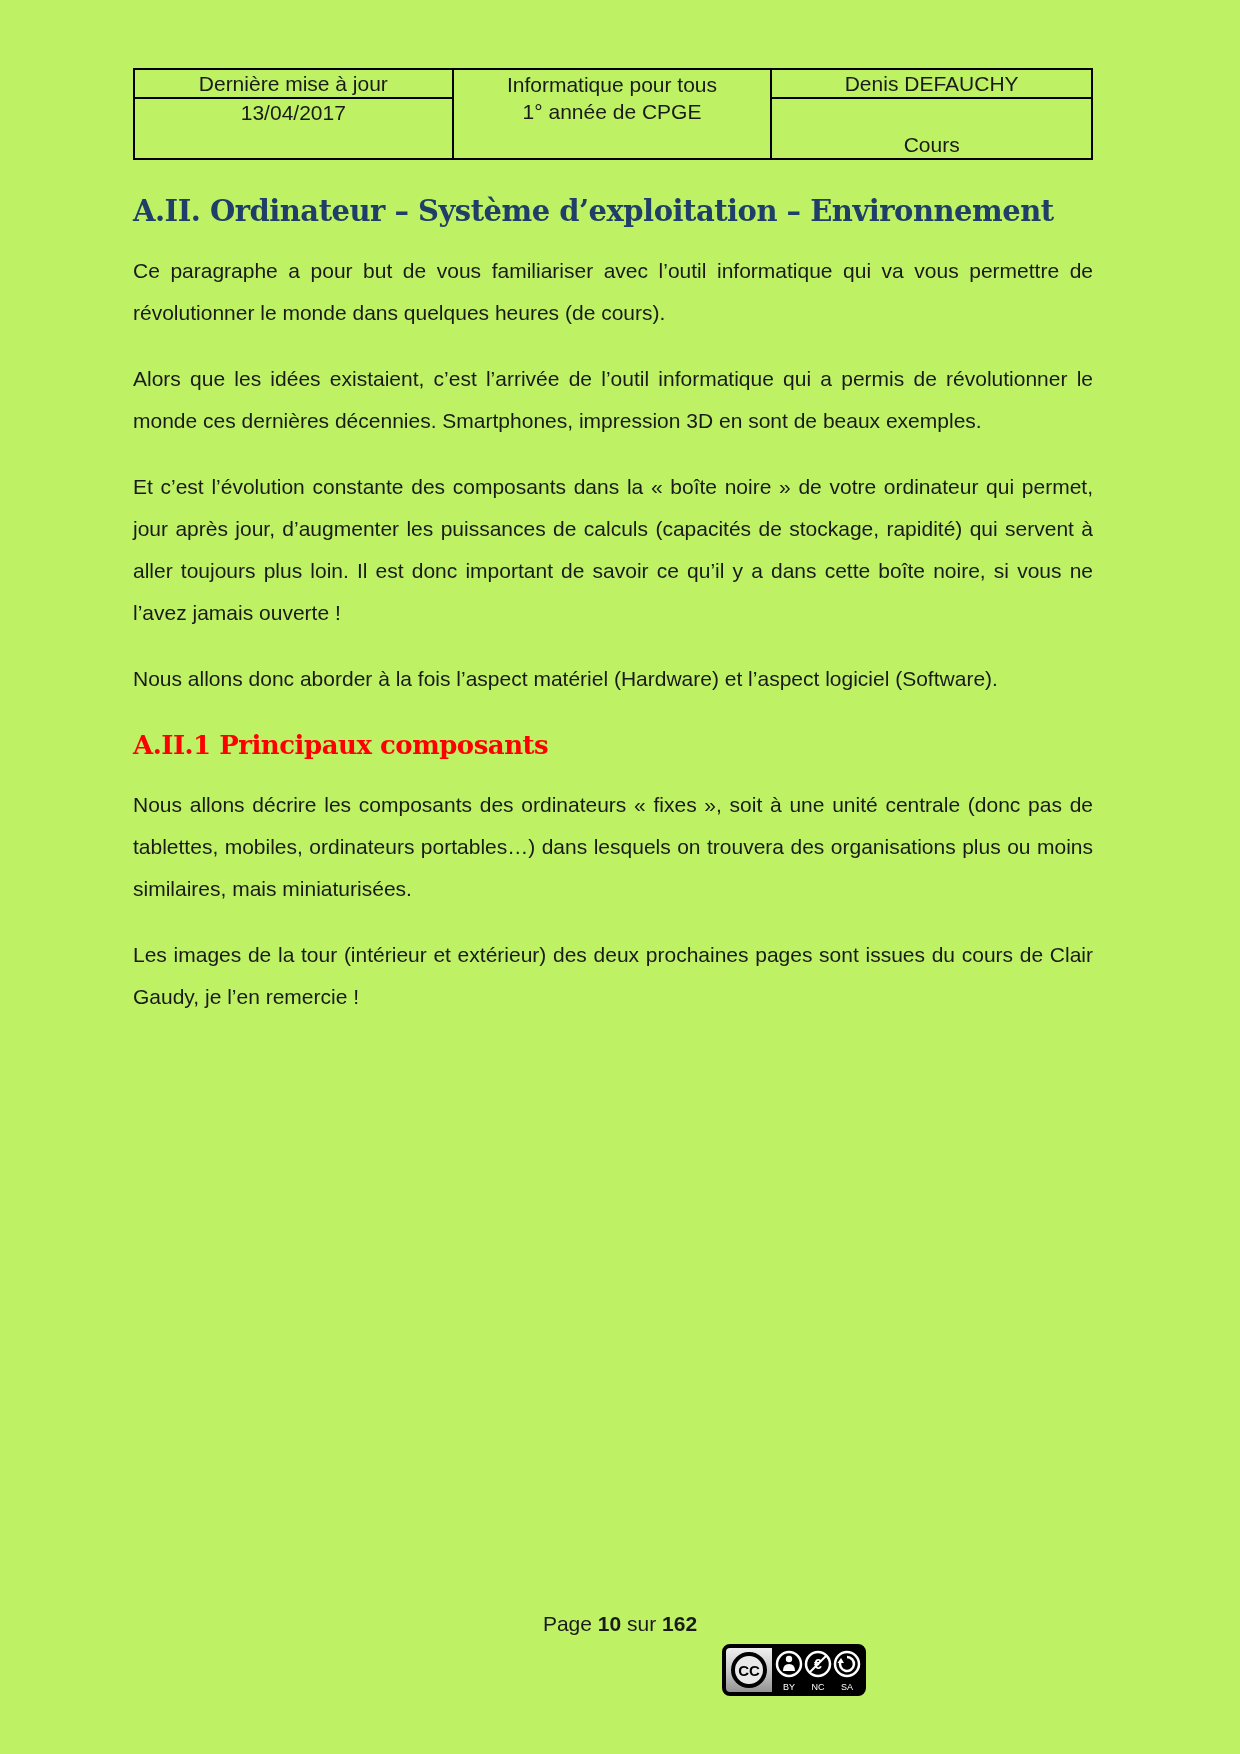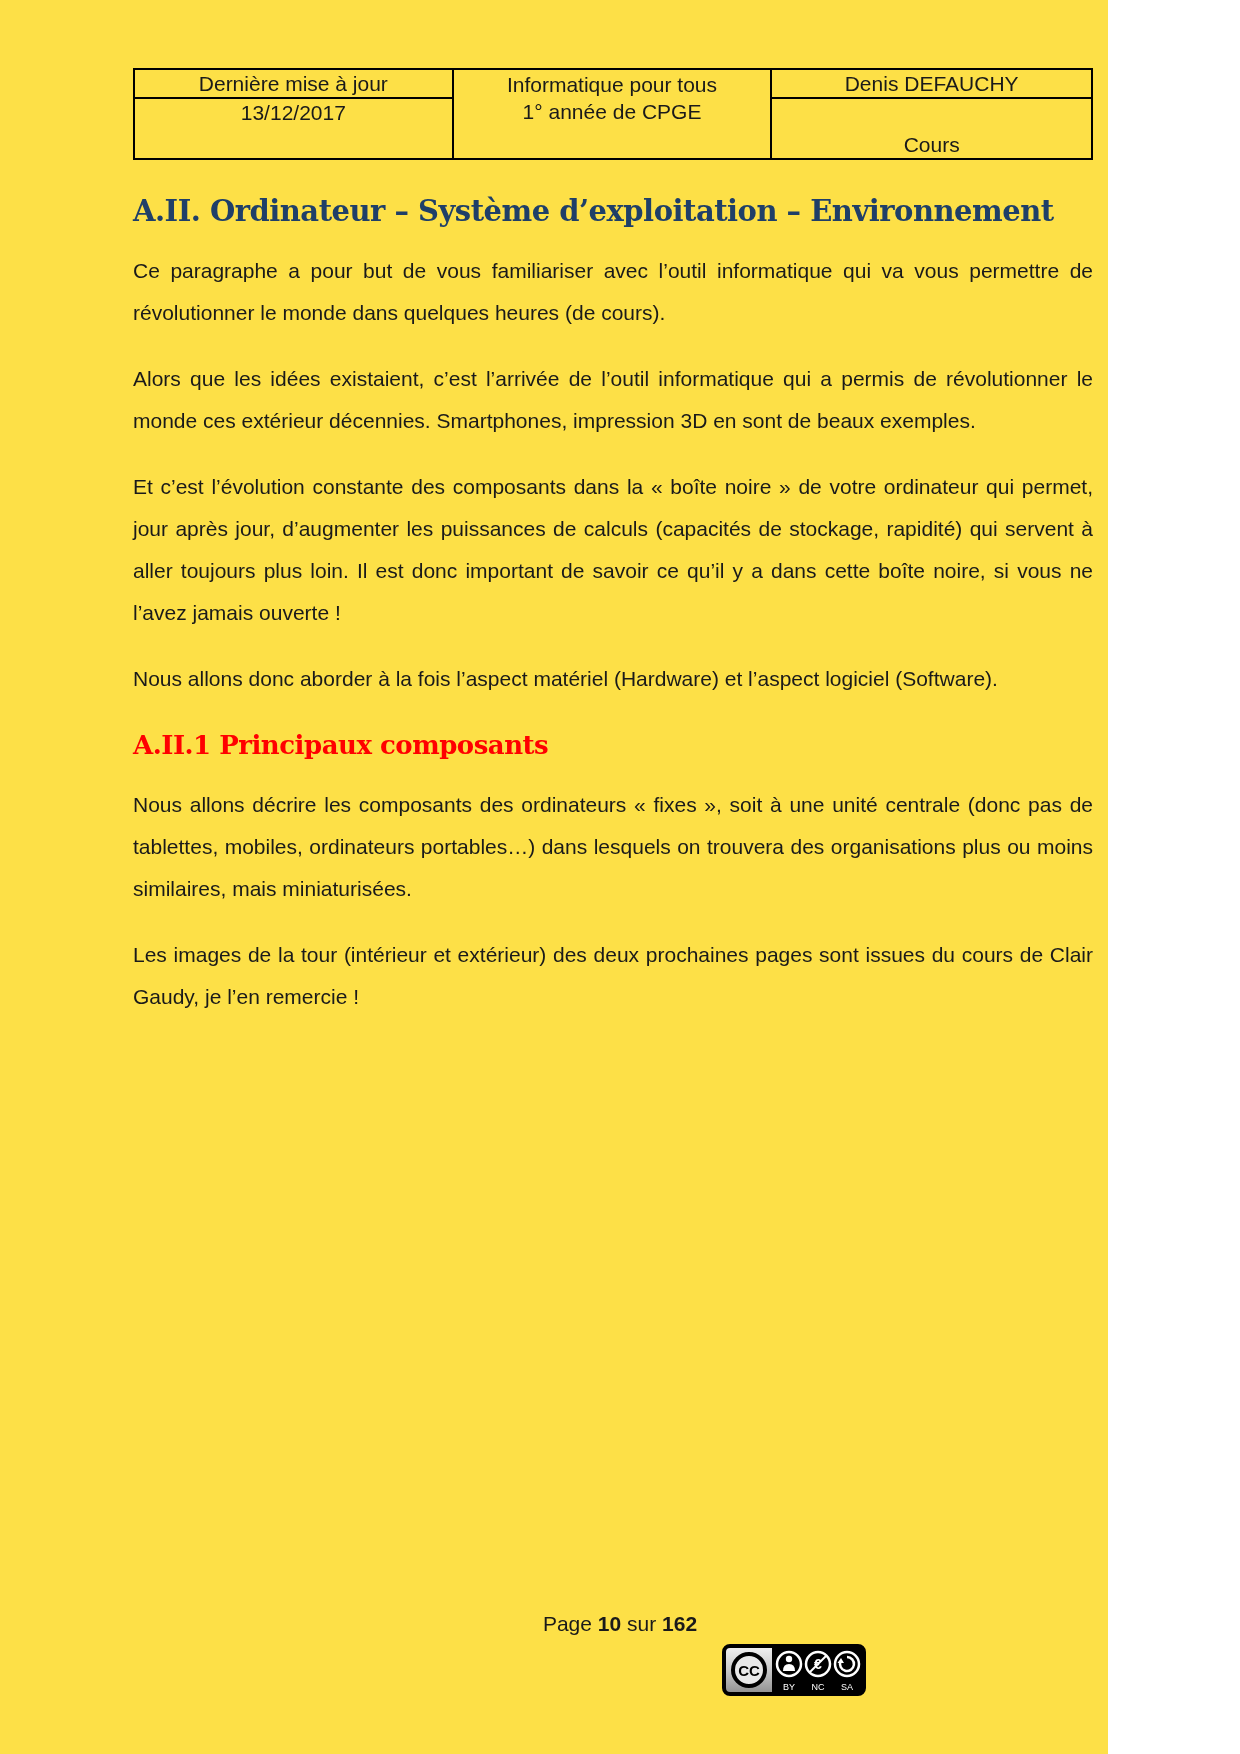--- a/index.html
+++ b/index.html
@@ -1,20 +1,20 @@
 <!DOCTYPE html>
 <html lang="fr"><head>
 <meta charset="utf-8">
 <style>
   html,body{margin:0;padding:0;background:#ffffff;}
   .page{
     position:relative;
-    width:1108px;
+    width:1240px;
     height:1754px;
-    background:#fde047;
+    background:#bef264;
     font-family:"Liberation Sans", sans-serif;
     color:#1a1a1a;
     overflow:hidden;
   }
   .content{
     position:absolute;
     left:133px;
     top:68px;
     width:960px;
   }
@@ -92,38 +92,38 @@
 </style>
 </head>
 <body>
 
 <div class="page">
   <div class="content">
 
     <div class="hdr-table">
       <div class="hdr-cell">
         <div class="hdr-row">Dernière mise à jour</div>
-        <div class="hdr-row">13/12/2017</div>
+        <div class="hdr-row">13/04/2017</div>
       </div>
       <div class="hdr-cell">
         <div class="hdr-merged">
           <div>Informatique pour tous</div>
           <div>1° année de CPGE</div>
         </div>
       </div>
       <div class="hdr-cell">
         <div class="hdr-row">Denis DEFAUCHY</div>
         <div class="hdr-row">Cours</div>
       </div>
     </div>
 
     <h1 class="doc-h1">A.II. Ordinateur – Système d’exploitation – Environnement</h1>
 
     <p class="body-par">Ce paragraphe a pour but de vous familiariser avec l’outil informatique qui va vous permettre de révolutionner le monde dans quelques heures (de cours).</p>
-    <p class="body-par">Alors que les idées existaient, c’est l’arrivée de l’outil informatique qui a permis de révolutionner le monde ces extérieur décennies. Smartphones, impression 3D en sont de beaux exemples.</p>
+    <p class="body-par">Alors que les idées existaient, c’est l’arrivée de l’outil informatique qui a permis de révolutionner le monde ces dernières décennies. Smartphones, impression 3D en sont de beaux exemples.</p>
     <p class="body-par">Et c’est l’évolution constante des composants dans la « boîte noire » de votre ordinateur qui permet, jour après jour, d’augmenter les puissances de calculs (capacités de stockage, rapidité) qui servent à aller toujours plus loin. Il est donc important de savoir ce qu’il y a dans cette boîte noire, si vous ne l’avez jamais ouverte !</p>
     <p class="body-par">Nous allons donc aborder à la fois l’aspect matériel (Hardware) et l’aspect logiciel (Software).</p>
 
     <h2 class="doc-h2">A.II.1 Principaux composants</h2>
 
     <p class="body-par">Nous allons décrire les composants des ordinateurs « fixes », soit à une unité centrale (donc pas de tablettes, mobiles, ordinateurs portables…) dans lesquels on trouvera des organisations plus ou moins similaires, mais miniaturisées.</p>
     <p class="body-par">Les images de la tour (intérieur et extérieur) des deux prochaines pages sont issues du cours de Clair Gaudy, je l’en remercie !</p>
 
   </div>
 

